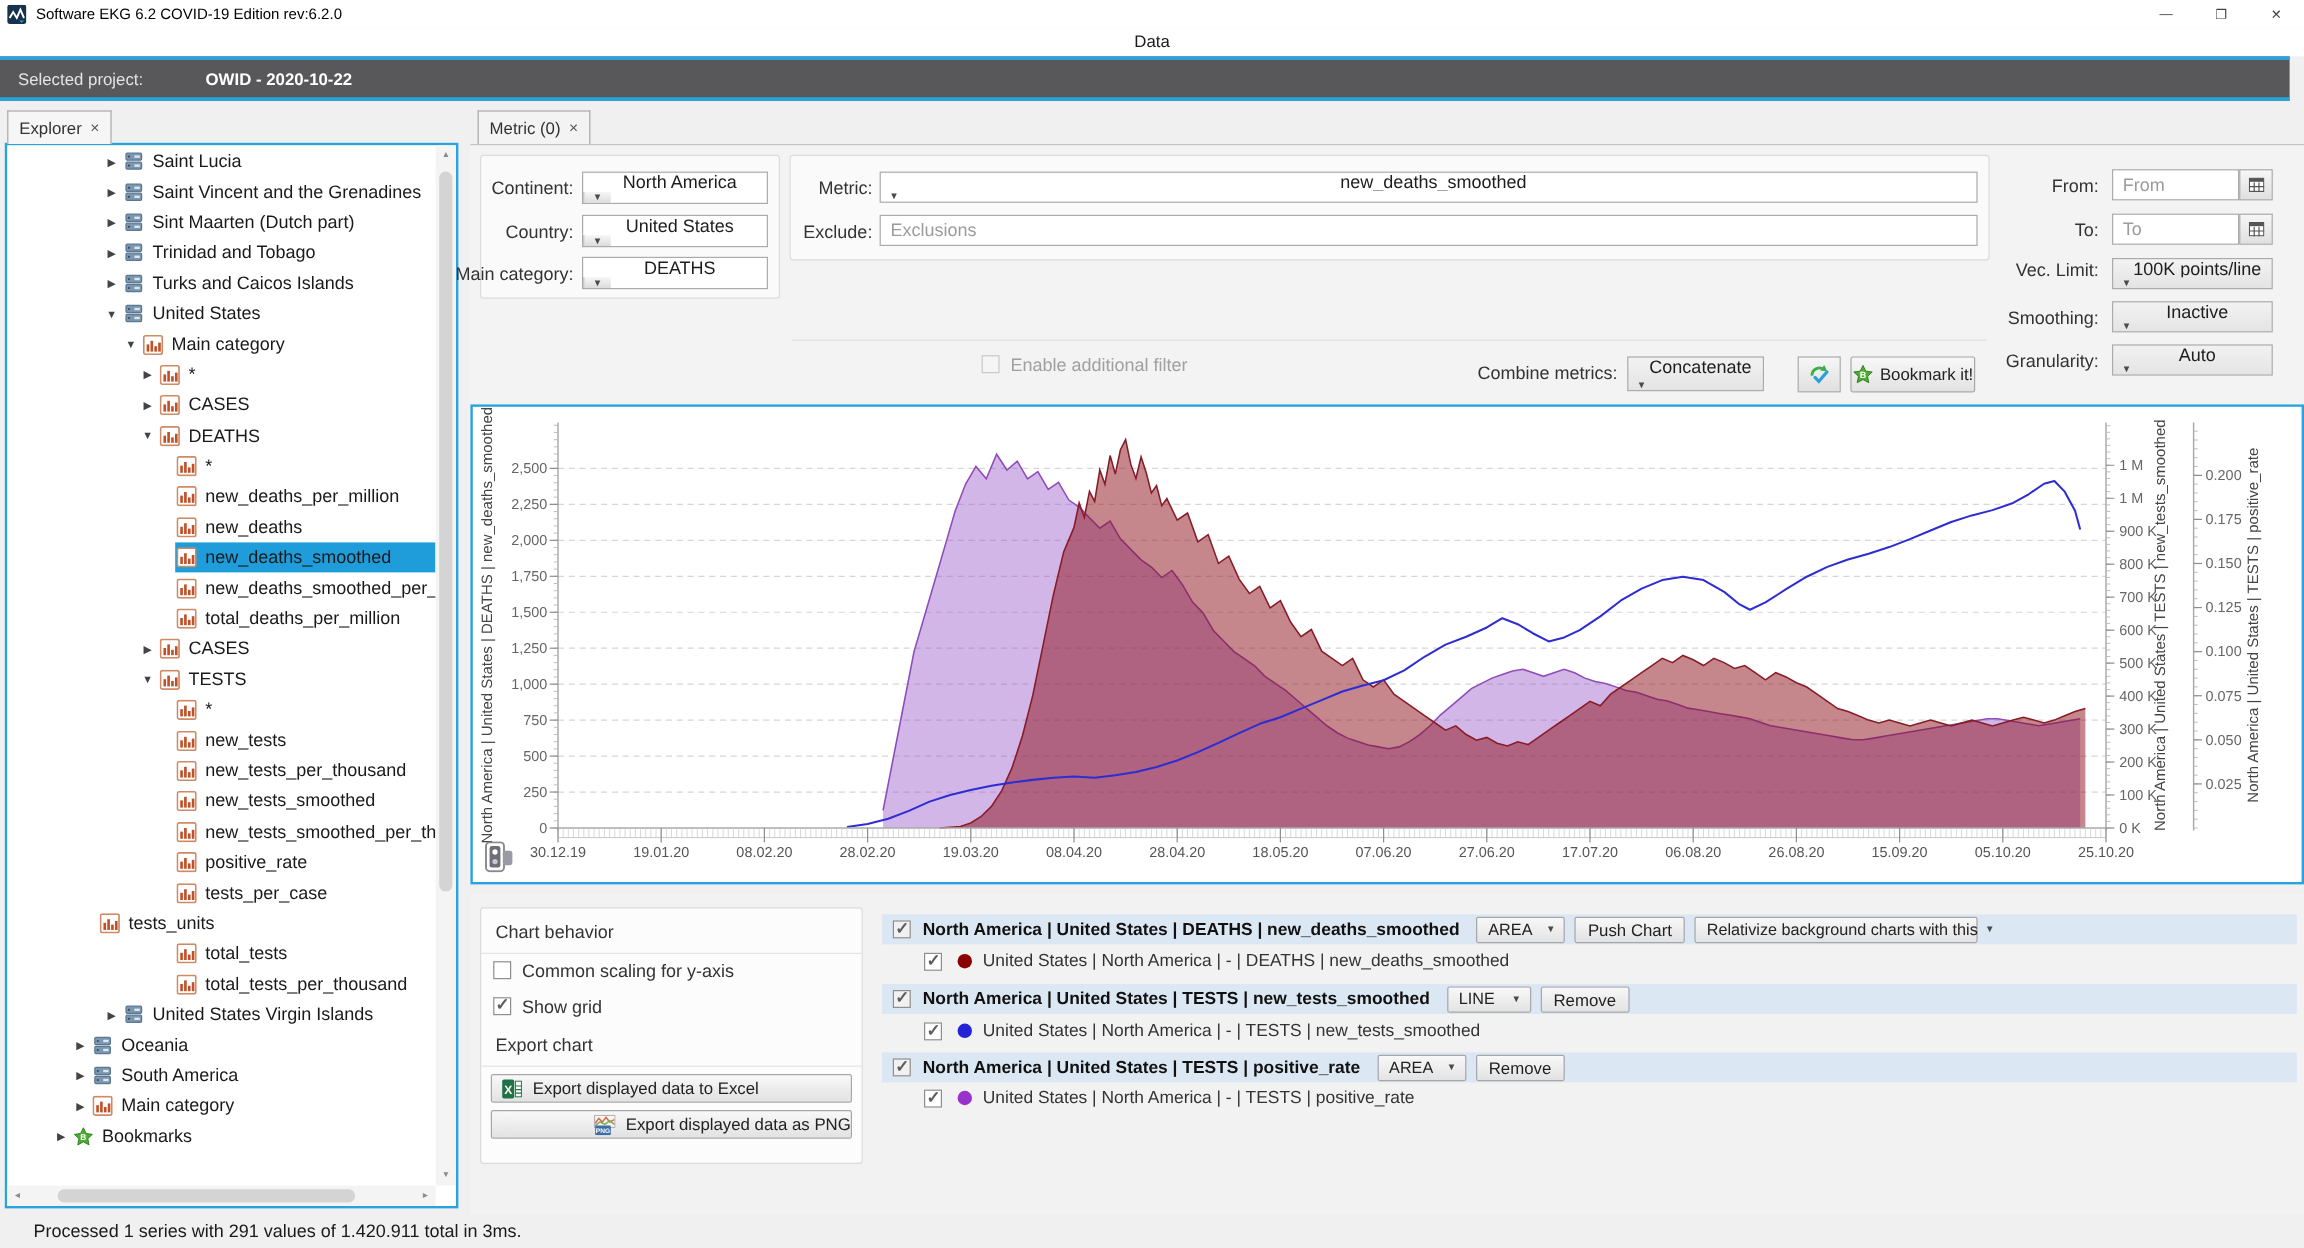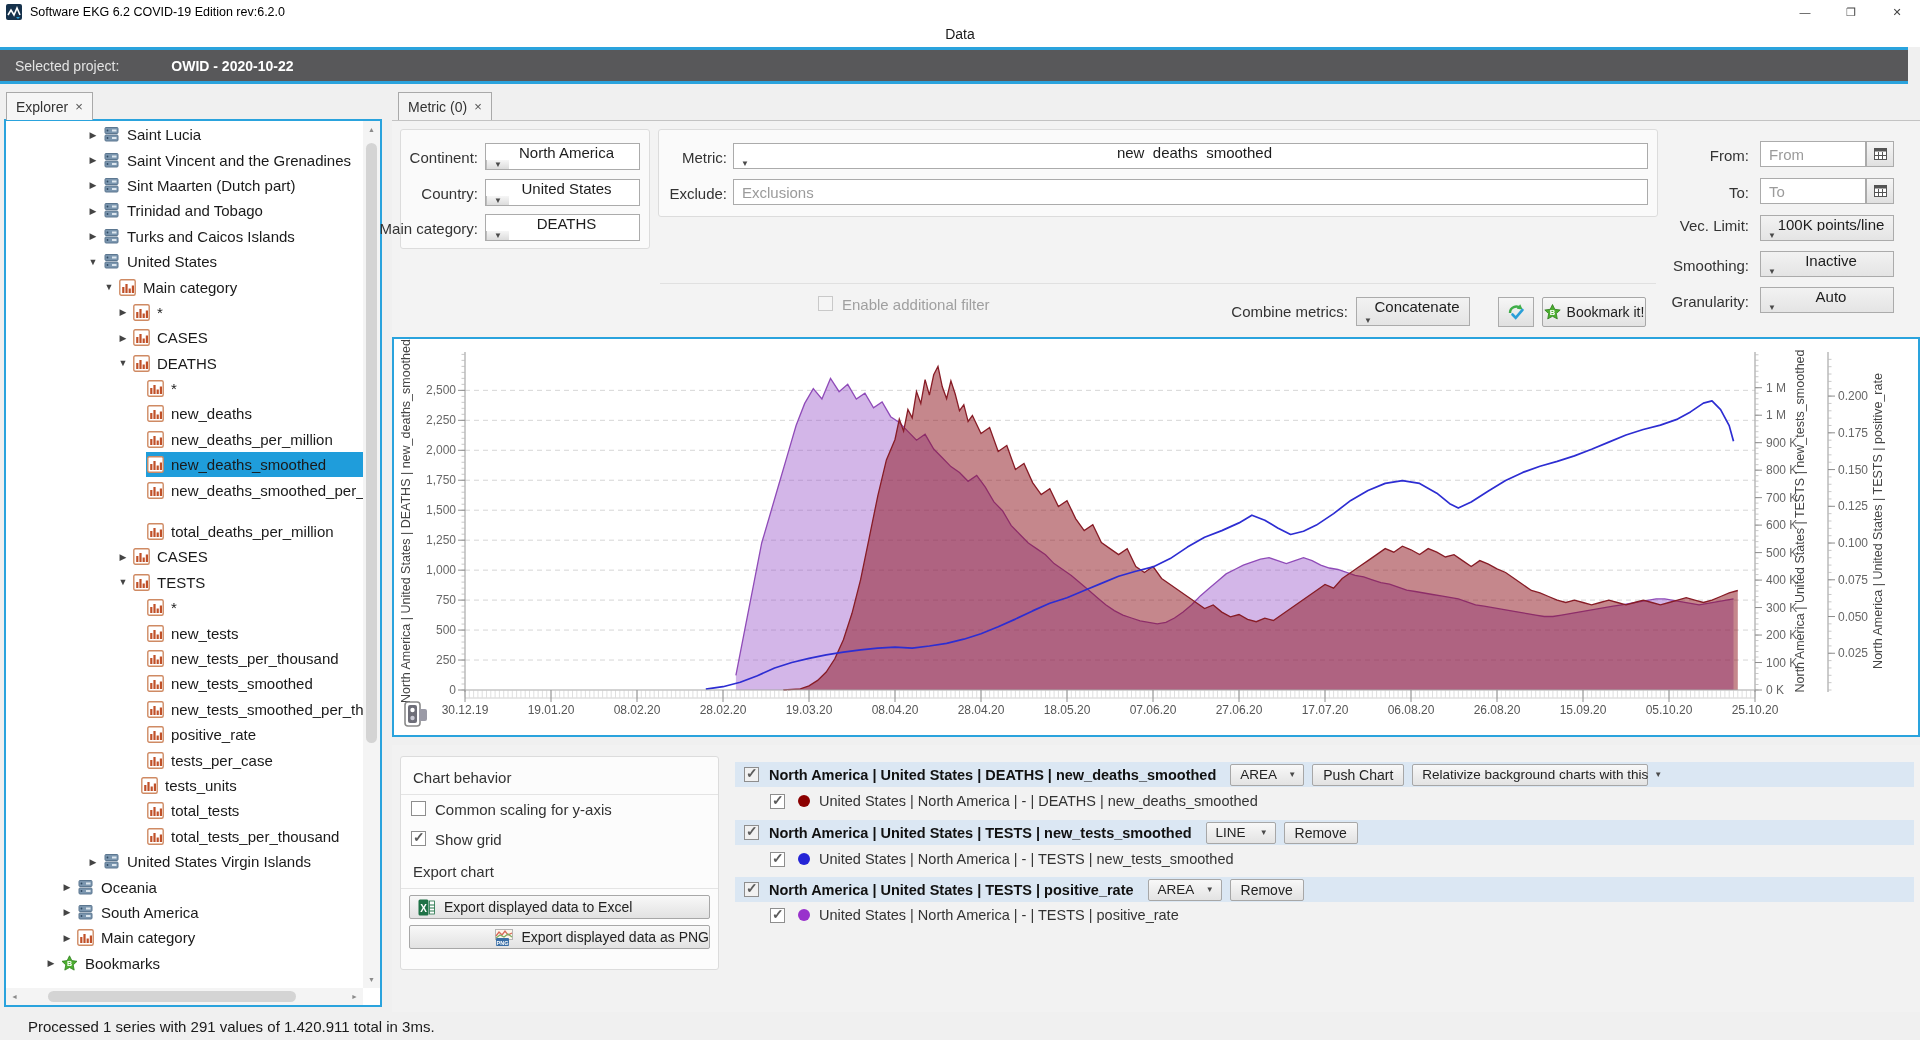--- a/index.html
+++ b/index.html
@@ -276,63 +276,63 @@
         <div class="tree-row" style="padding-left: 122px;">
           <span class="exp"></span>
           <span class="hl">
             <span class="ticon"><svg width="17" height="17" viewBox="0 0 17 17">
                 <rect x="0.8" y="0.8" width="15.4" height="15.4" rx="1.5" fill="#fff" stroke="#cf8a63" stroke-width="1.4"></rect>
                 <rect x="3.2" y="8" width="2.2" height="6" fill="#c05028"></rect>
                 <rect x="6.4" y="5" width="2.2" height="9" fill="#c05028"></rect>
                 <rect x="9.6" y="9.5" width="2.2" height="4.5" fill="#c05028"></rect>
                 <rect x="12.8" y="6.5" width="2.2" height="7.5" fill="#c05028"></rect>
               </svg></span>
+            <span class="lbl">new_deaths_per_million</span>
+          </span>
+        </div>
+        <div class="tree-row" style="padding-left: 122px;">
+          <span class="exp"></span>
+          <span class="hl">
+            <span class="ticon"><svg width="17" height="17" viewBox="0 0 17 17">
+                <rect x="0.8" y="0.8" width="15.4" height="15.4" rx="1.5" fill="#fff" stroke="#cf8a63" stroke-width="1.4"></rect>
+                <rect x="3.2" y="8" width="2.2" height="6" fill="#c05028"></rect>
+                <rect x="6.4" y="5" width="2.2" height="9" fill="#c05028"></rect>
+                <rect x="9.6" y="9.5" width="2.2" height="4.5" fill="#c05028"></rect>
+                <rect x="12.8" y="6.5" width="2.2" height="7.5" fill="#c05028"></rect>
+              </svg></span>
             <span class="lbl">new_deaths</span>
           </span>
         </div>
+        <div class="tree-row selected" style="padding-left: 122px;">
+          <span class="exp"></span>
+          <span class="hl">
+            <span class="ticon"><svg width="17" height="17" viewBox="0 0 17 17">
+                <rect x="0.8" y="0.8" width="15.4" height="15.4" rx="1.5" fill="#fff" stroke="#cf8a63" stroke-width="1.4"></rect>
+                <rect x="3.2" y="8" width="2.2" height="6" fill="#c05028"></rect>
+                <rect x="6.4" y="5" width="2.2" height="9" fill="#c05028"></rect>
+                <rect x="9.6" y="9.5" width="2.2" height="4.5" fill="#c05028"></rect>
+                <rect x="12.8" y="6.5" width="2.2" height="7.5" fill="#c05028"></rect>
+              </svg></span>
+            <span class="lbl">new_deaths_smoothed</span>
+          </span>
+        </div>
         <div class="tree-row" style="padding-left: 122px;">
           <span class="exp"></span>
           <span class="hl">
             <span class="ticon"><svg width="17" height="17" viewBox="0 0 17 17">
                 <rect x="0.8" y="0.8" width="15.4" height="15.4" rx="1.5" fill="#fff" stroke="#cf8a63" stroke-width="1.4"></rect>
                 <rect x="3.2" y="8" width="2.2" height="6" fill="#c05028"></rect>
                 <rect x="6.4" y="5" width="2.2" height="9" fill="#c05028"></rect>
                 <rect x="9.6" y="9.5" width="2.2" height="4.5" fill="#c05028"></rect>
                 <rect x="12.8" y="6.5" width="2.2" height="7.5" fill="#c05028"></rect>
               </svg></span>
-            <span class="lbl">new_deaths_per_million</span>
-          </span>
-        </div>
-        <div class="tree-row selected" style="padding-left: 122px;">
-          <span class="exp"></span>
-          <span class="hl">
-            <span class="ticon"><svg width="17" height="17" viewBox="0 0 17 17">
-                <rect x="0.8" y="0.8" width="15.4" height="15.4" rx="1.5" fill="#fff" stroke="#cf8a63" stroke-width="1.4"></rect>
-                <rect x="3.2" y="8" width="2.2" height="6" fill="#c05028"></rect>
-                <rect x="6.4" y="5" width="2.2" height="9" fill="#c05028"></rect>
-                <rect x="9.6" y="9.5" width="2.2" height="4.5" fill="#c05028"></rect>
-                <rect x="12.8" y="6.5" width="2.2" height="7.5" fill="#c05028"></rect>
-              </svg></span>
-            <span class="lbl">new_deaths_smoothed</span>
+            <span class="lbl">new_deaths_smoothed_per_million</span>
           </span>
         </div>
         <div class="tree-row" style="padding-left: 122px;">
-          <span class="exp"></span>
-          <span class="hl">
-            <span class="ticon"><svg width="17" height="17" viewBox="0 0 17 17">
-                <rect x="0.8" y="0.8" width="15.4" height="15.4" rx="1.5" fill="#fff" stroke="#cf8a63" stroke-width="1.4"></rect>
-                <rect x="3.2" y="8" width="2.2" height="6" fill="#c05028"></rect>
-                <rect x="6.4" y="5" width="2.2" height="9" fill="#c05028"></rect>
-                <rect x="9.6" y="9.5" width="2.2" height="4.5" fill="#c05028"></rect>
-                <rect x="12.8" y="6.5" width="2.2" height="7.5" fill="#c05028"></rect>
-              </svg></span>
-            <span class="lbl">new_deaths_smoothed_per_million</span>
-          </span>
-        </div>
-        <div class="tree-row" style="padding-left: 122px; margin-top: 16px;">
           <span class="exp"></span>
           <span class="hl">
             <span class="ticon"><svg width="17" height="17" viewBox="0 0 17 17">
                 <rect x="0.8" y="0.8" width="15.4" height="15.4" rx="1.5" fill="#fff" stroke="#cf8a63" stroke-width="1.4"></rect>
                 <rect x="3.2" y="8" width="2.2" height="6" fill="#c05028"></rect>
                 <rect x="6.4" y="5" width="2.2" height="9" fill="#c05028"></rect>
                 <rect x="9.6" y="9.5" width="2.2" height="4.5" fill="#c05028"></rect>
                 <rect x="12.8" y="6.5" width="2.2" height="7.5" fill="#c05028"></rect>
               </svg></span>
             <span class="lbl">total_deaths_per_million</span>
@@ -448,21 +448,21 @@
             <span class="ticon"><svg width="17" height="17" viewBox="0 0 17 17">
                 <rect x="0.8" y="0.8" width="15.4" height="15.4" rx="1.5" fill="#fff" stroke="#cf8a63" stroke-width="1.4"></rect>
                 <rect x="3.2" y="8" width="2.2" height="6" fill="#c05028"></rect>
                 <rect x="6.4" y="5" width="2.2" height="9" fill="#c05028"></rect>
                 <rect x="9.6" y="9.5" width="2.2" height="4.5" fill="#c05028"></rect>
                 <rect x="12.8" y="6.5" width="2.2" height="7.5" fill="#c05028"></rect>
               </svg></span>
             <span class="lbl">tests_per_case</span>
           </span>
         </div>
-        <div class="tree-row" style="padding-left: 116px;">
+        <div class="tree-row" style="padding-left: 58px;">
           <span class="exp"></span>
           <span class="hl">
             <span class="ticon"><svg width="17" height="17" viewBox="0 0 17 17">
                 <rect x="0.8" y="0.8" width="15.4" height="15.4" rx="1.5" fill="#fff" stroke="#cf8a63" stroke-width="1.4"></rect>
                 <rect x="3.2" y="8" width="2.2" height="6" fill="#c05028"></rect>
                 <rect x="6.4" y="5" width="2.2" height="9" fill="#c05028"></rect>
                 <rect x="9.6" y="9.5" width="2.2" height="4.5" fill="#c05028"></rect>
                 <rect x="12.8" y="6.5" width="2.2" height="7.5" fill="#c05028"></rect>
               </svg></span>
             <span class="lbl">tests_units</span>

